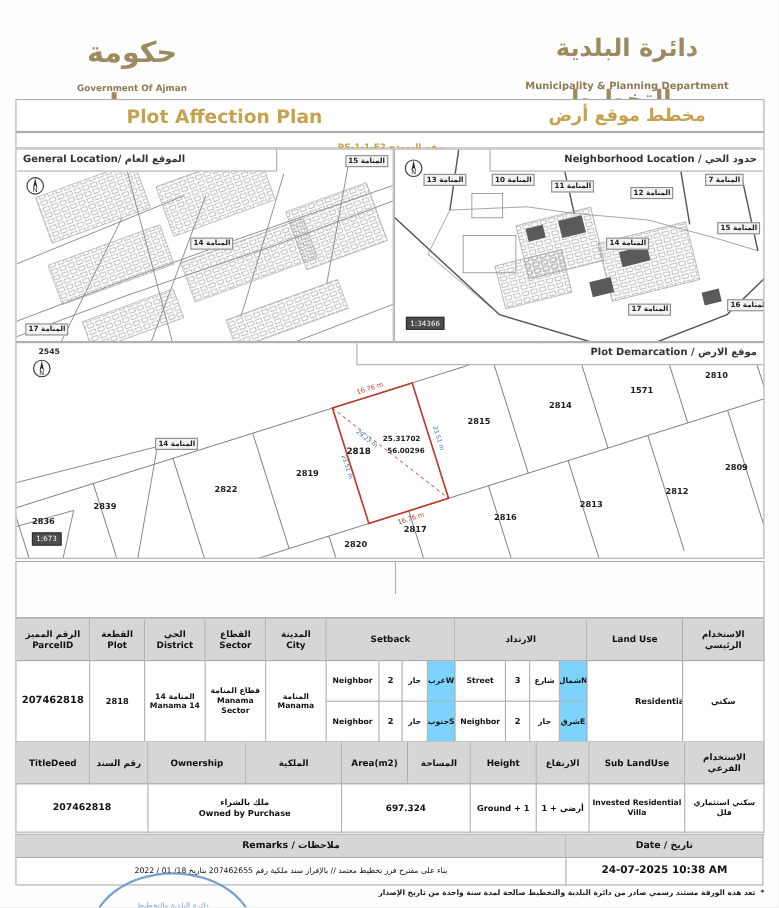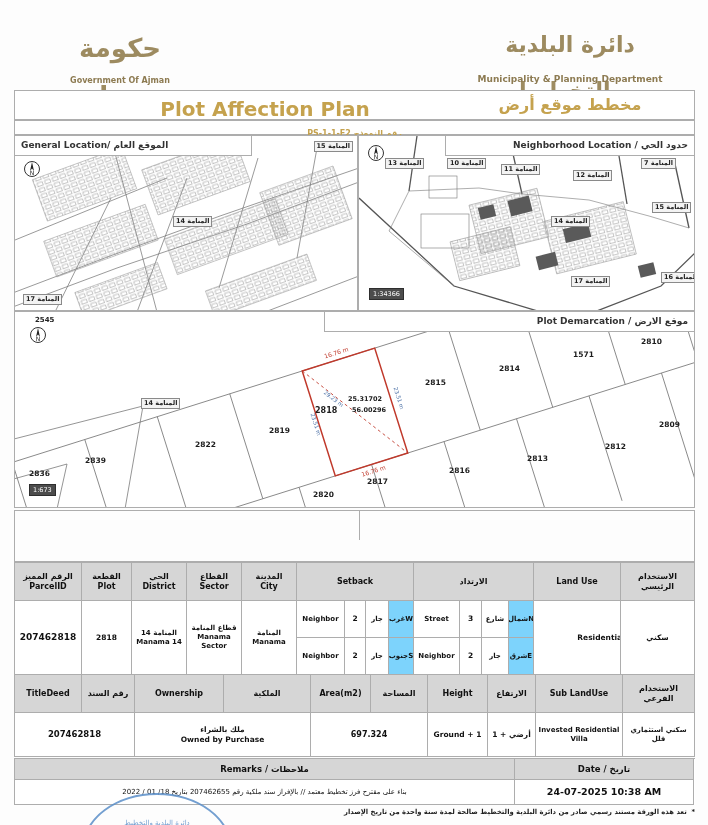--- a/index.html
+++ b/index.html
@@ -35,21 +35,21 @@
       <div style="font-size:8px;font-weight:bold;color:#8d7b52;">Government Of Ajman</div>
     </div>
     <div class="abs" style="left:460px;top:6px;width:220px;text-align:center;">
       <div style="font-size:22px;font-weight:bold;color:#9d8b60;line-height:46px;height:52px;">دائرة البلدية والتخطيط</div>
       <div style="font-size:9px;font-weight:bold;color:#8d7b52;">Municipality &amp; Planning Department</div>
     </div>
     <div class="abs" style="left:14px;top:81px;width:681px;height:0;border-top:2px solid #c9c9c9;"></div>
   </div>
 
   <div class="abs bordered" style="left:14px;top:90px;width:681px;height:30px;">
-    <span class="abs goldtxt" style="left:100px;top:6px;width:300px;text-align:center;font-size:20px;">Plot Affection Plan</span>
+    <span class="abs goldtxt" style="left:100px;top:6px;width:300px;text-align:left;font-size:17px;">Plot Affection Plan</span>
     <span class="abs goldtxt" style="left:440px;top:4px;width:230px;text-align:center;font-size:16px;">مخطط موقع أرض</span>
   </div>
   <div class="abs bordered" style="left:14px;top:120px;width:681px;height:15px;text-align:center;">
     <span class="goldtxt" style="font-size:8px;line-height:13px;"><span>PS-1-1-F2</span> <span>رقم النموذج</span></span>
   </div>
 
   <div class="abs" style="left:14px;top:135px;width:681px;height:176px;">
 
     <div class="abs bordered" style="left:0;top:0;width:344px;height:176px;overflow:hidden;">
       <svg width="344" height="176" viewBox="0 0 344 176">

